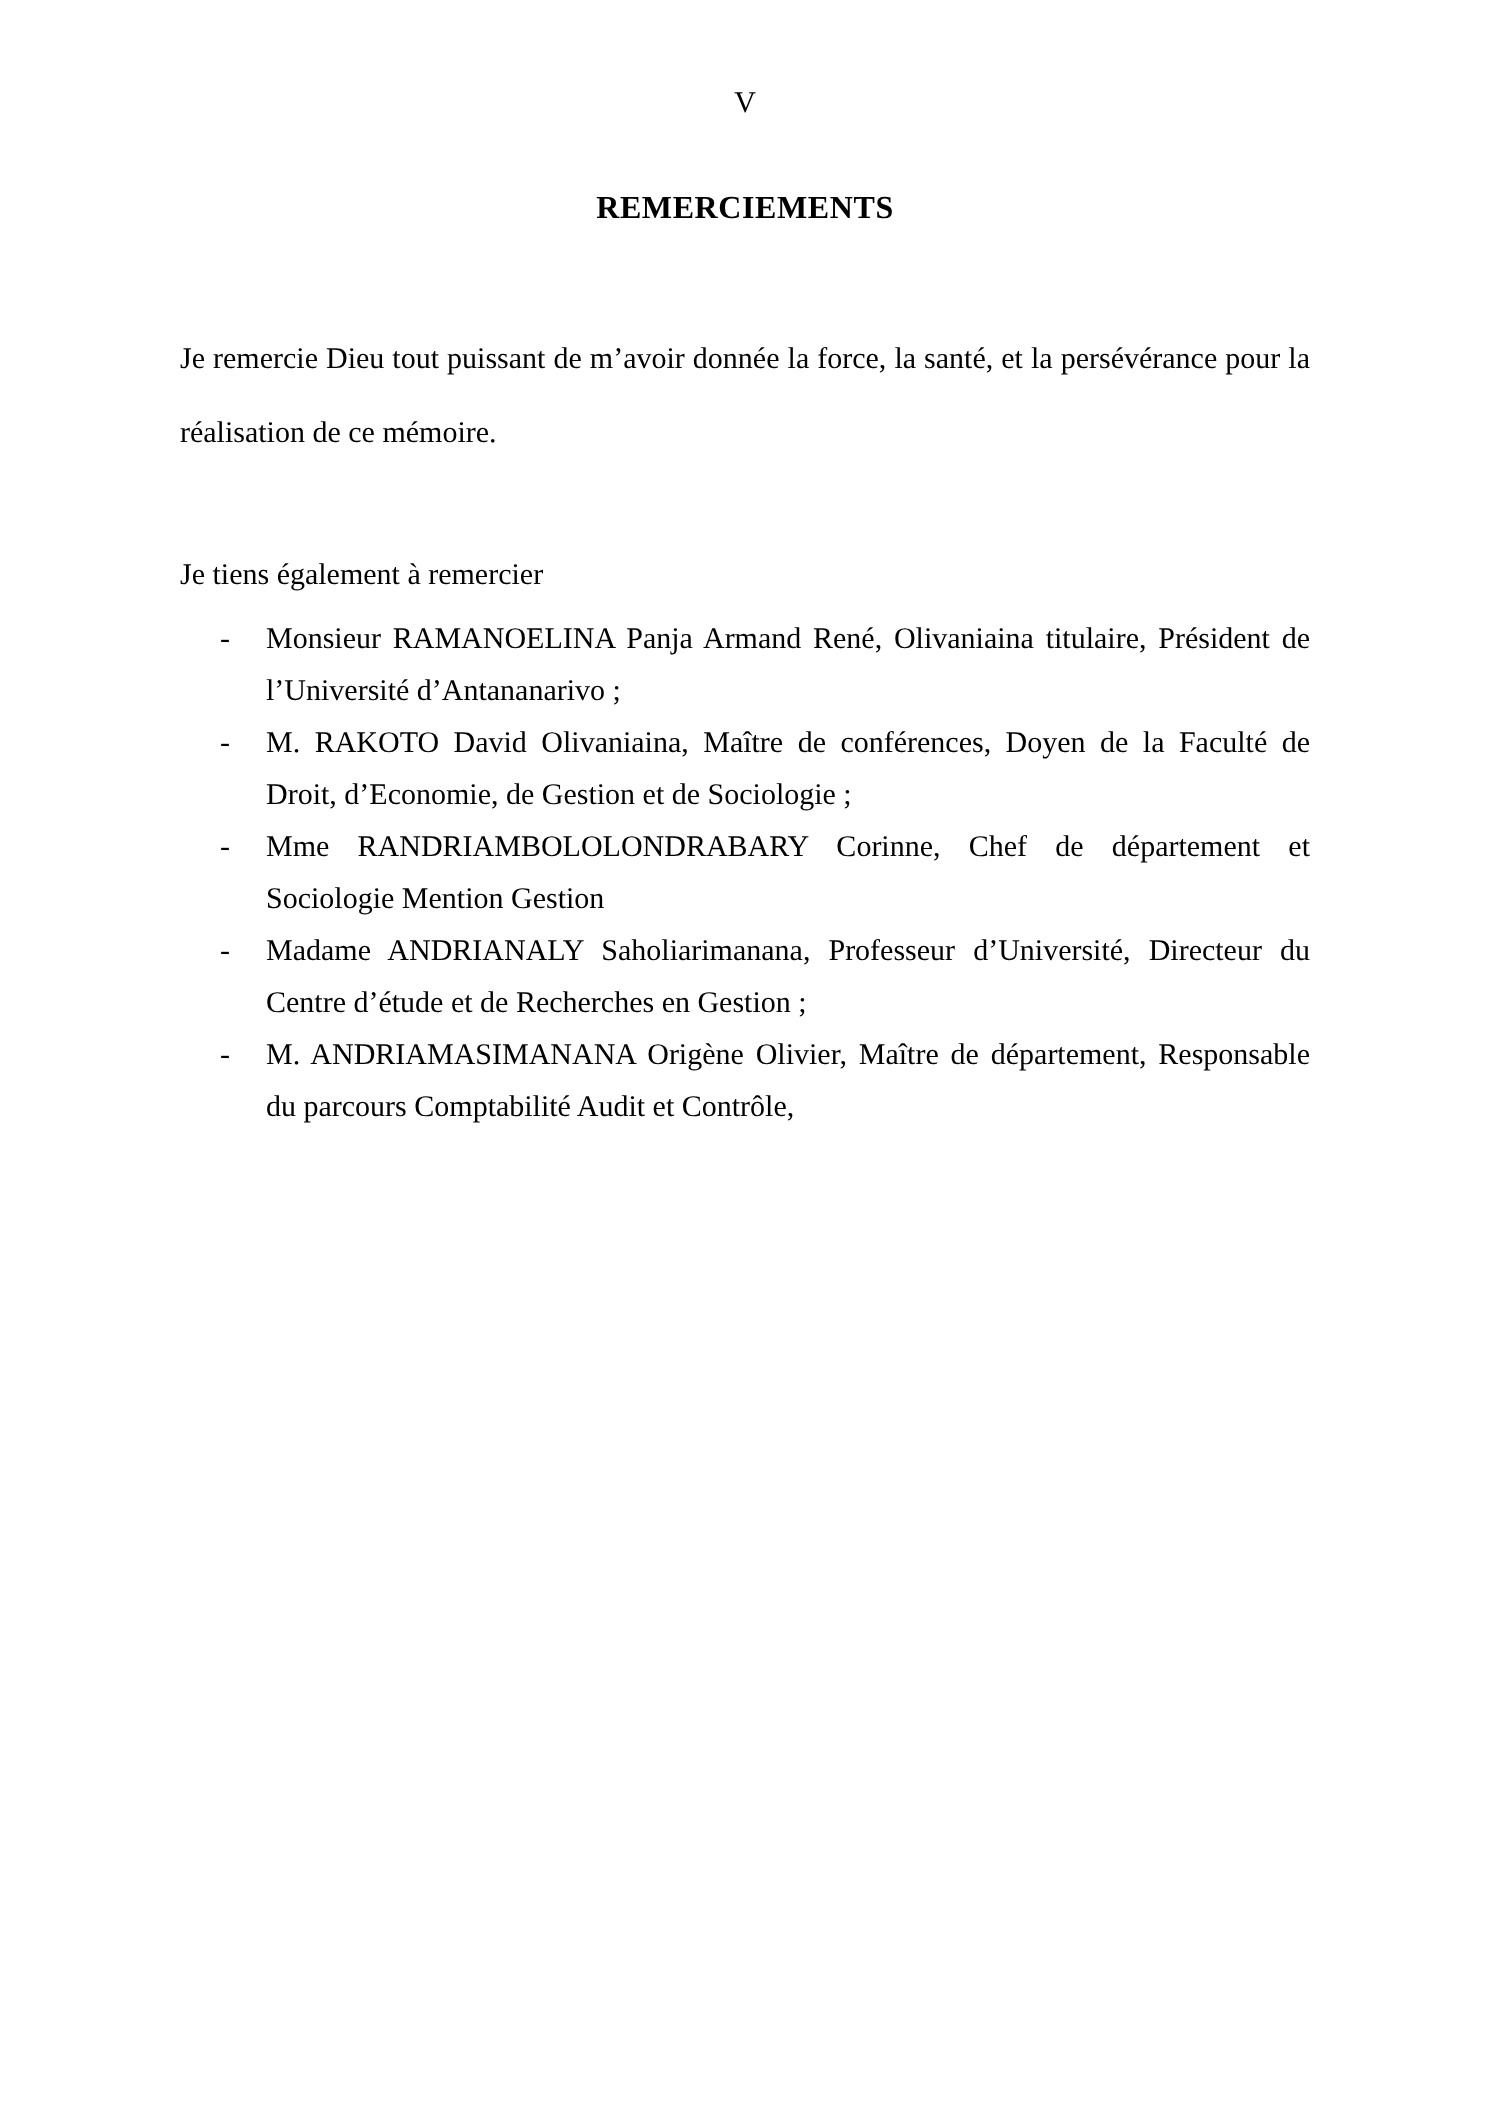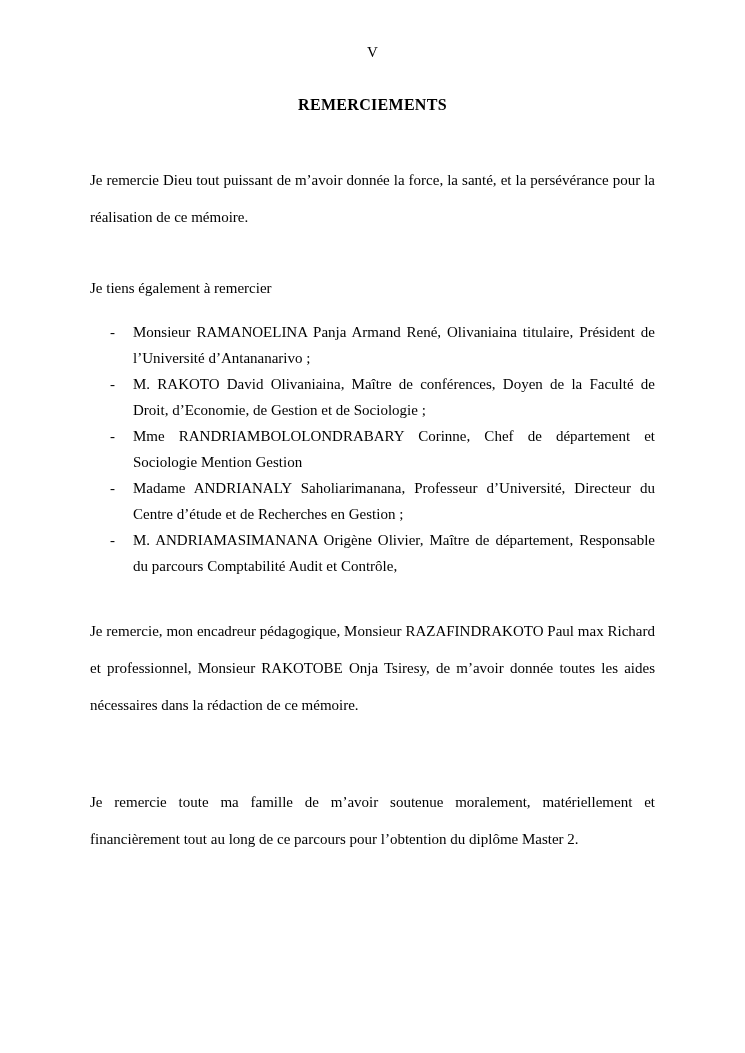--- a/index.html
+++ b/index.html
@@ -38,21 +38,21 @@
   .para {
     font-size: 15px;
     line-height: 37px;
     text-align: justify;
     margin: 0 0 26px 0;
   }
   .para.no-justify {
     text-align: left;
   }
   .para.tight {
-    margin-bottom: 12px;
+    margin-bottom: 0;
   }
   .ack-list {
     margin: 0 0 26px 0;
     padding: 0;
   }
   .ack-item {
     display: flex;
     font-size: 15px;
     line-height: 26px;
     padding-left: 20px;
@@ -111,22 +111,20 @@
 
     <div class="ack-item">
       <span class="ack-marker">-</span>
       <span class="ack-text">M. ANDRIAMASIMANANA Origène Olivier, Maître de département, Responsable du parcours Comptabilité Audit et Contrôle,</span>
     </div>
 
   </div>
 
   <div class="spacer-small"></div>
 
-  <p class="para">Je remercie, mon encadreur pédagogique, Monsieur RAZAFINDRAKOTO Paul max Richard et professionnel, Monsieur RAKOTOBE Onja Tsiresy, de m’avoir donnée toutes les aides nécessaires dans la rédaction de ce mémoire.</p>
 
   <div class="spacer-mid"></div>
 
-  <p class="para">Je remercie toute ma famille de m’avoir soutenue moralement, matériellement et financièrement tout au long de ce parcours pour l’obtention du diplôme Master 2.</p>
 
   <div class="spacer-small"></div>
 
 
 </div>
 
 </body></html>

